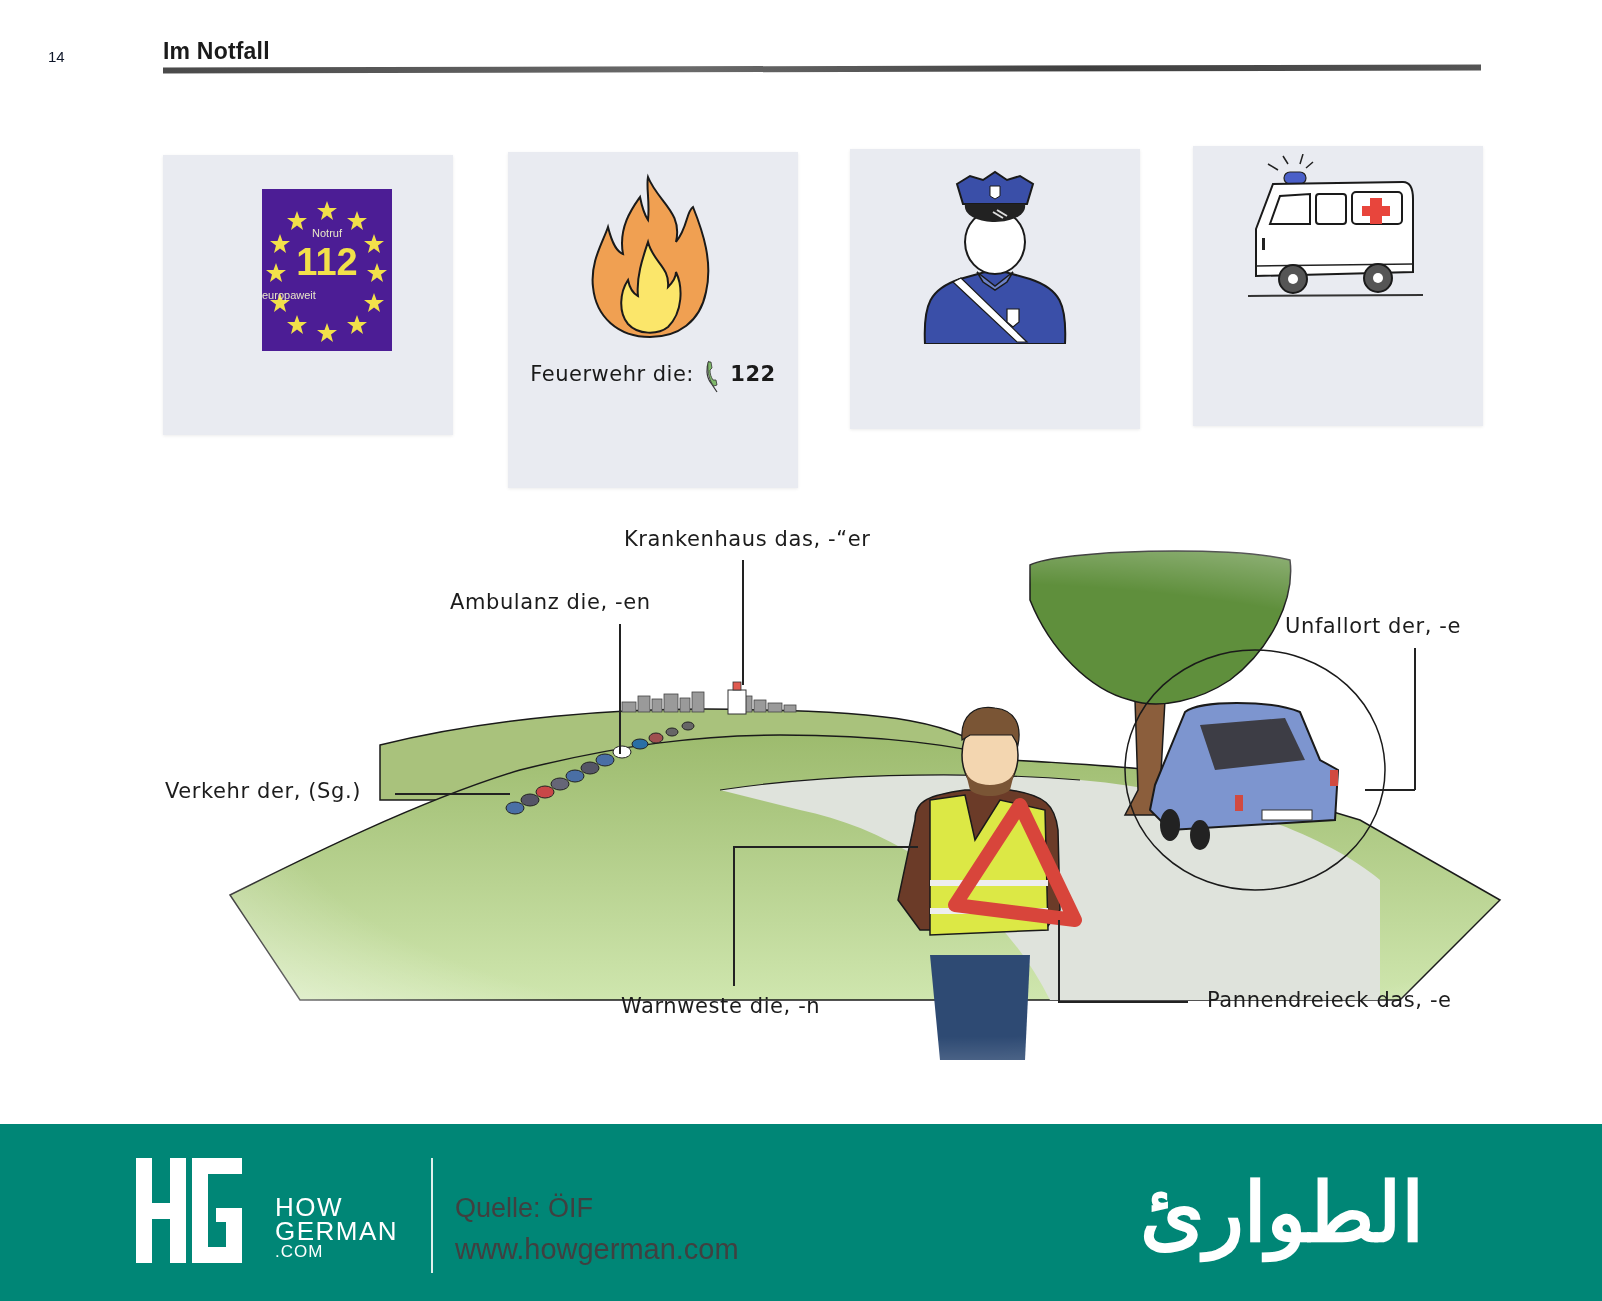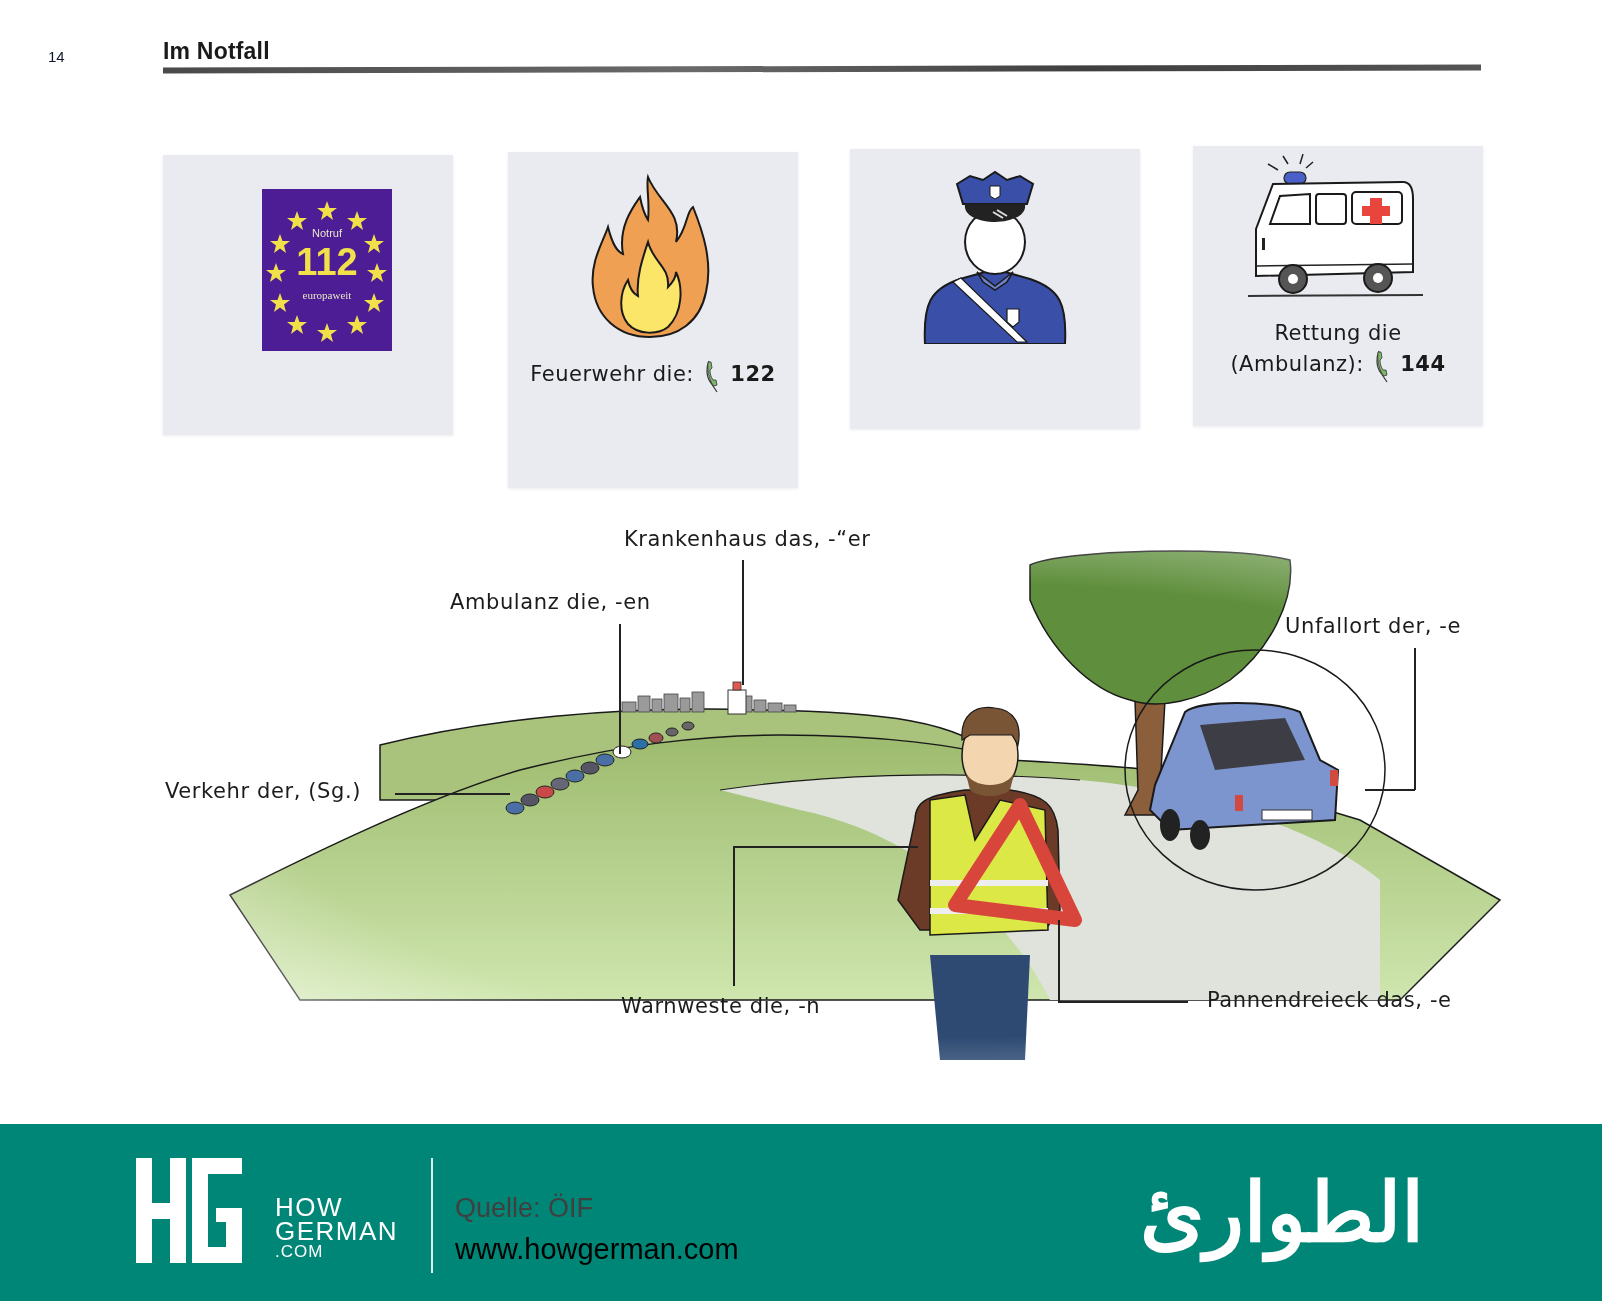--- a/index.html
+++ b/index.html
@@ -13,21 +13,21 @@
   .phone { display:inline-block; width:16px; height:34px; vertical-align:-12px; margin:0 2px 0 4px; }
   .num { font-weight:bold; }
   .callout { position:absolute; font-size:21px; color:#1c1c1c; letter-spacing:0.6px; white-space:nowrap; }
   .line { position:absolute; background:#222; }
   .footer { left:0; top:1124px; width:1602px; height:177px; background:#008676; }
   .hg-logo { left:136px; top:1158px; }
   .hg-text { left:275px; top:1195px; color:#fff; font-family:"Liberation Sans", sans-serif; font-size:26px; line-height:24px; letter-spacing:1.5px; }
   .hg-text .com { font-size:17px; line-height:18px; letter-spacing:1px; }
   .divider { left:431px; top:1158px; width:2px; height:115px; background:#e0f0ec; }
   .source { left:455px; top:1193px; color:#404040; font-size:27px; font-family:"Liberation Sans", sans-serif; font-weight:300; }
-  .url { left:455px; top:1233px; color:#000000; font-size:29px; font-family:"Liberation Sans", sans-serif; }
+  .url { left:455px; top:1233px; color:#404040; font-size:29px; font-family:"Liberation Sans", sans-serif; }
   .arabic { left:1130px; top:1165px; color:#fff; font-size:82px; font-weight:bold; direction:rtl; font-family:Liberation Serif, serif;margin-left:10px; }
 </style>
 </head>
 <body>
 
 <div class="abs page-num">14</div>
 <div class="abs title">Im Notfall</div>
 <div class="abs rule"></div>
 
 <div class="abs card" style="left:163px;top:155px;width:290px;height:280px;">
@@ -43,21 +43,21 @@
         <polygon points="14,74 16.5,81 24,81 18,85.5 20,93 14,88.5 8,93 10,85.5 4,81 11.5,81"></polygon>
         <polygon points="112,104 114.5,111 122,111 116,115.5 118,123 112,118.5 106,123 108,115.5 102,111 109.5,111"></polygon>
         <polygon points="18,104 20.5,111 28,111 22,115.5 24,123 18,118.5 12,123 14,115.5 8,111 15.5,111"></polygon>
         <polygon points="95,126 97.5,133 105,133 99,137.5 101,145 95,140.5 89,145 91,137.5 85,133 92.5,133"></polygon>
         <polygon points="35,126 37.5,133 45,133 39,137.5 41,145 35,140.5 29,145 31,137.5 25,133 32.5,133"></polygon>
         <polygon points="65,134 67.5,141 75,141 69,145.5 71,153 65,148.5 59,153 61,145.5 55,141 62.5,141"></polygon>
       </g>
     </svg>
     <div class="abs" style="left:0;right:0;top:38px;text-align:center;color:#e8e6c8;font-size:11px;font-family:'Liberation Sans',sans-serif;">Notruf</div>
     <div class="abs" style="left:0;right:0;top:52px;text-align:center;color:#f2e04a;font-size:38px;font-weight:bold;font-family:'Liberation Sans',sans-serif;">112</div>
-    <div class="abs" style="left:0;right:0;top:100px;text-align:center;color:#e8e6c8;font-size:11px;font-family:Liberation Serif, serif;">europaweit</div>
+    <div class="abs" style="left:0;right:0;top:100px;text-align:left;color:#e8e6c8;font-size:11px;font-family:Liberation Sans, sans-serif;">europaweit</div>
   </div>
 </div>
 
 <div class="abs card" style="left:508px;top:152px;width:290px;height:336px;">
   <svg class="abs" style="left:80px;top:20px;" width="130" height="170" viewBox="0 0 130 170">
     <path d="M60 5 C70 30 95 40 88 70 C100 55 98 40 105 35 C115 60 125 90 118 120 C112 150 90 165 62 165 C30 165 8 145 5 115 C2 90 15 70 20 55 C25 75 30 80 35 82 C30 55 45 35 52 25 C55 40 58 45 60 48 C62 30 58 15 60 5Z" fill="#f0a052" stroke="#1a1a1a" stroke-width="2"></path>
     <path d="M60 70 C65 90 82 95 80 115 C85 110 88 105 88 100 C95 115 95 140 80 155 C70 163 50 163 40 152 C30 140 32 120 40 108 C42 118 46 122 50 124 C48 105 55 85 60 70Z" fill="#fbe66a" stroke="#1a1a1a" stroke-width="2"></path>
   </svg>
   <div class="card-label" style="top:207px;">
     <span>Feuerwehr die:</span>
@@ -93,31 +93,20 @@
     <rect x="104" y="38" width="50" height="32" rx="4" fill="#fff" stroke="#1a1a1a" stroke-width="2"></rect>
     <path d="M122 44 L134 44 L134 52 L142 52 L142 62 L134 62 L134 70 L122 70 L122 62 L114 62 L114 52 L122 52Z" fill="#e8453c"></path>
     <rect x="14" y="84" width="3" height="12" fill="#222"></rect>
     <line x1="8" y1="112" x2="165" y2="110" stroke="#222" stroke-width="1.5"></line>
     <circle cx="45" cy="125" r="14" fill="#555" stroke="#1a1a1a" stroke-width="2"></circle>
       <circle cx="45" cy="125" r="5" fill="#fff"></circle>
     <circle cx="130" cy="124" r="14" fill="#555" stroke="#1a1a1a" stroke-width="2"></circle>
       <circle cx="130" cy="124" r="5" fill="#fff"></circle>
     <line x1="0" y1="142" x2="175" y2="141" stroke="#333" stroke-width="2"></line>
   </svg>
-  <div class="card-label" style="top:172px;">
-    <div>Rettung die</div>
-    <div>
-      <span>(Ambulanz):</span>
-      <svg class="phone" viewBox="0 0 16 34">
-          <path d="M4 2 C1 8 1 18 6 24 C8 27 10 30 12 33" stroke="#333" stroke-width="1.2" fill="none"></path>
-          <path d="M3 3 L6 3 L7 9 L5 11 C5 15 6 18 8 21 L11 21 L12 26 L9 27 C5 23 2 14 3 3Z" fill="#7fb86a" stroke="#333" stroke-width="0.8"></path>
-        </svg>
-      <span class="num">144</span>
-    </div>
-  </div>
 </div>
 
 <svg class="abs" style="left:0;top:540px;" width="1602" height="540" viewBox="0 540 1602 540">
   <defs>
     <linearGradient id="grass" x1="0" y1="0" x2="0" y2="1">
       <stop offset="0" stop-color="#9dbb6e"></stop>
       <stop offset="1" stop-color="#cfe6ae"></stop>
     </linearGradient>
     <radialGradient id="fade" cx="0.6" cy="0.5" r="0.6">
       <stop offset="0.7" stop-color="#ffffff" stop-opacity="0"></stop>

